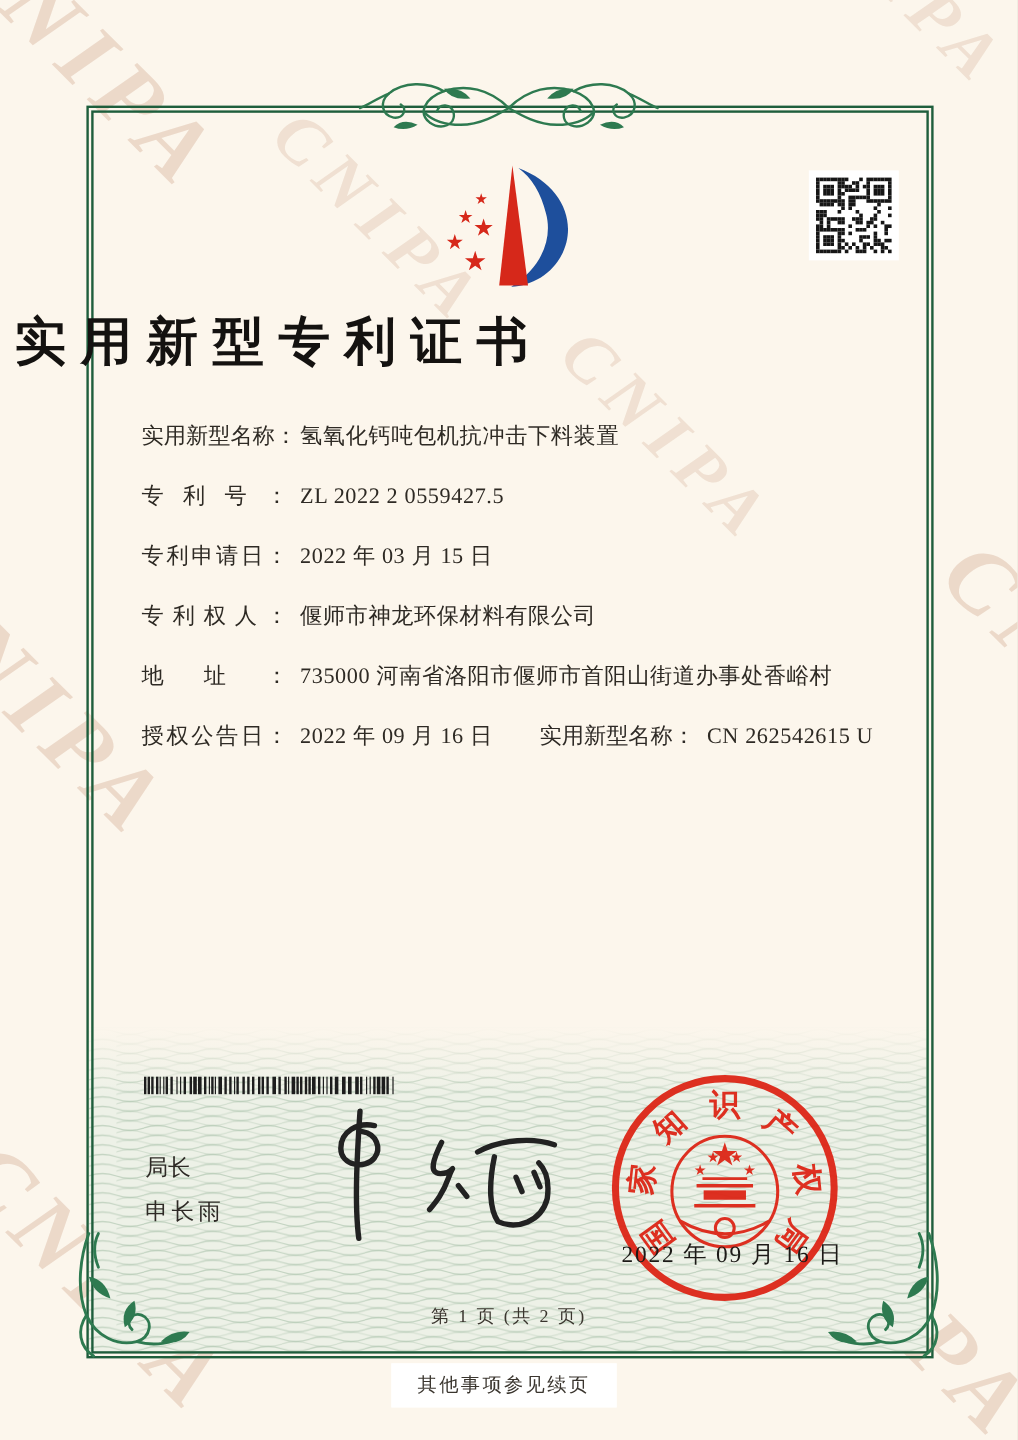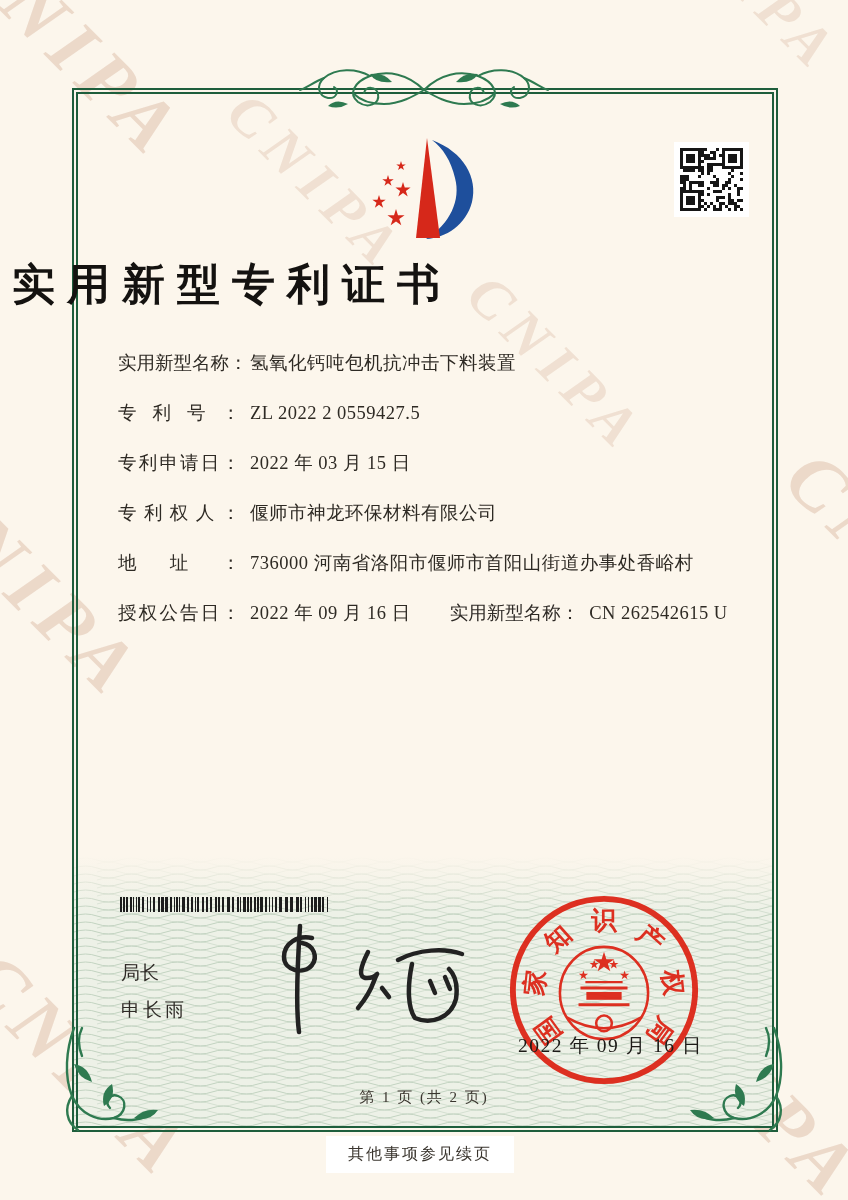--- a/index.html
+++ b/index.html
@@ -390,21 +390,21 @@
       <div class="frow">
         <span class="flabel">专利号：</span><span class="fvalue">ZL 2022 2 0559427.5</span>
       </div>
       <div class="frow">
         <span class="flabel">专利申请日：</span><span class="fvalue">2022 年 03 月 15 日</span>
       </div>
       <div class="frow">
         <span class="flabel">专利权人：</span><span class="fvalue">偃师市神龙环保材料有限公司</span>
       </div>
       <div class="frow">
-        <span class="flabel">地址：</span><span class="fvalue">736000 河南省洛阳市偃师市首阳山街道办事处香峪村</span>
+        <span class="flabel">地址：</span><span class="fvalue">735000 河南省洛阳市偃师市首阳山街道办事处香峪村</span>
       </div>
       <div class="frow">
         <span class="pairL">
           <span class="flabel">授权公告日：</span><span class="fvalue">2022 年 09 月 16 日</span>
         </span>
         <span>
           <span>实用新型名称：</span><span class="fvalue">CN 262542615 U</span>
         </span>
       </div>
     </div>

